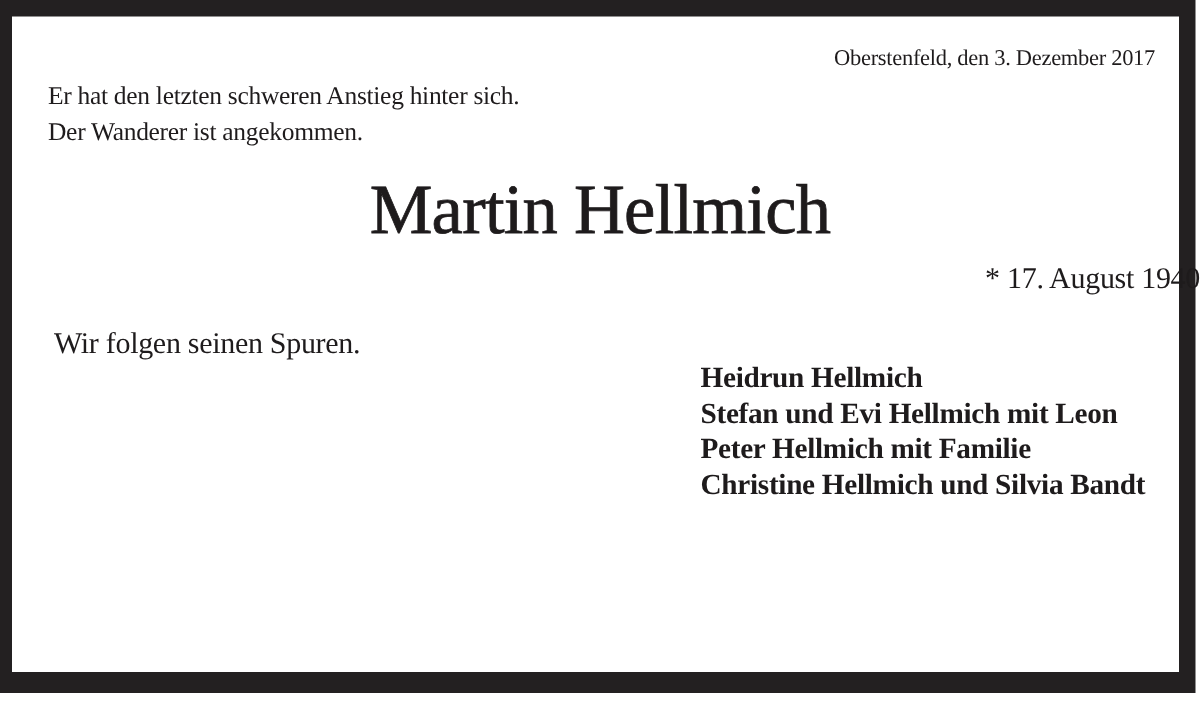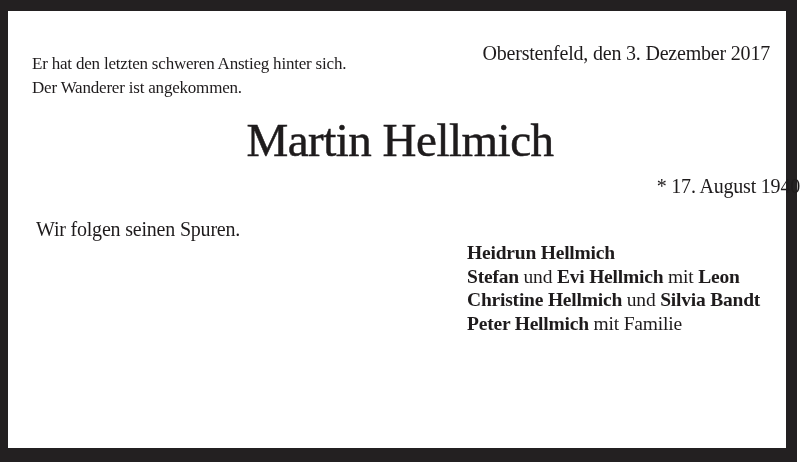--- a/index.html
+++ b/index.html
@@ -27,23 +27,23 @@
     border-style: solid;
     border-color: #232021;
     border-top-width: 11px;
     border-right-width: 11px;
     border-bottom-width: 14px;
     border-left-width: 8px;
     pointer-events: none;
   }
   .dateline {
     position: absolute;
-    top: 42px;
+    top: 31px;
     right: 30px;
-    font-size: 20px;
+    font-size: 15px;
     white-space: nowrap;
   }
   .epigraph {
     position: absolute;
     top: 52px;
     left: 32px;
     font-size: 17px;
     line-height: 24px;
     white-space: nowrap;
   }
@@ -79,21 +79,21 @@
   }
   .mourners {
     position: absolute;
     top: 241px;
     left: 467px;
     font-size: 19.5px;
     line-height: 23.5px;
     white-space: nowrap;
   }
   .mourner-line .b { font-weight: bold; }
-  .mourner-line .r { font-weight: normal; }
+  .mourner-line .r { font-weight: bold; }
   .funeral {
     position: absolute;
     top: 366px;
     left: 36px;
     width: 734px;
     font-size: 19.5px;
     line-height: 24.6px;
   }
   .funeral-line {
     text-align: justify;
@@ -120,17 +120,17 @@
 
   <div class="dates-row">
     <span>* 17. August 1940</span>
   </div>
 
   <div class="motto">Wir folgen seinen Spuren.</div>
 
   <div class="mourners">
       <div class="mourner-line"><span class="b">Heidrun Hellmich</span></div>
       <div class="mourner-line"><span class="b">Stefan</span><span class="r"> und </span><span class="b">Evi Hellmich</span><span class="r"> mit </span><span class="b">Leon</span></div>
+      <div class="mourner-line"><span class="b">Peter Hellmich</span><span class="r"> mit Familie</span></div>
       <div class="mourner-line"><span class="b">Christine Hellmich</span><span class="r"> und </span><span class="b">Silvia Bandt</span></div>
-      <div class="mourner-line"><span class="b">Peter Hellmich</span><span class="r"> mit Familie</span></div>
     </div>
 
 </div>
 
 </body></html>

